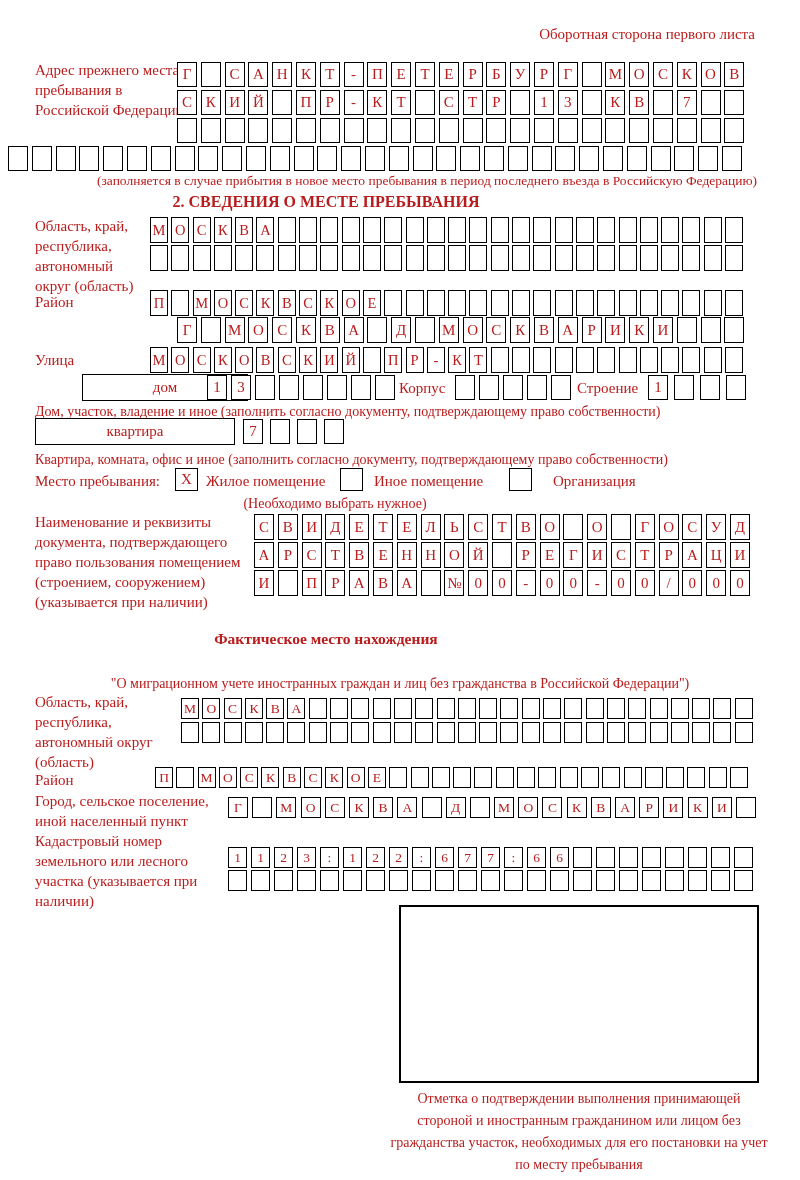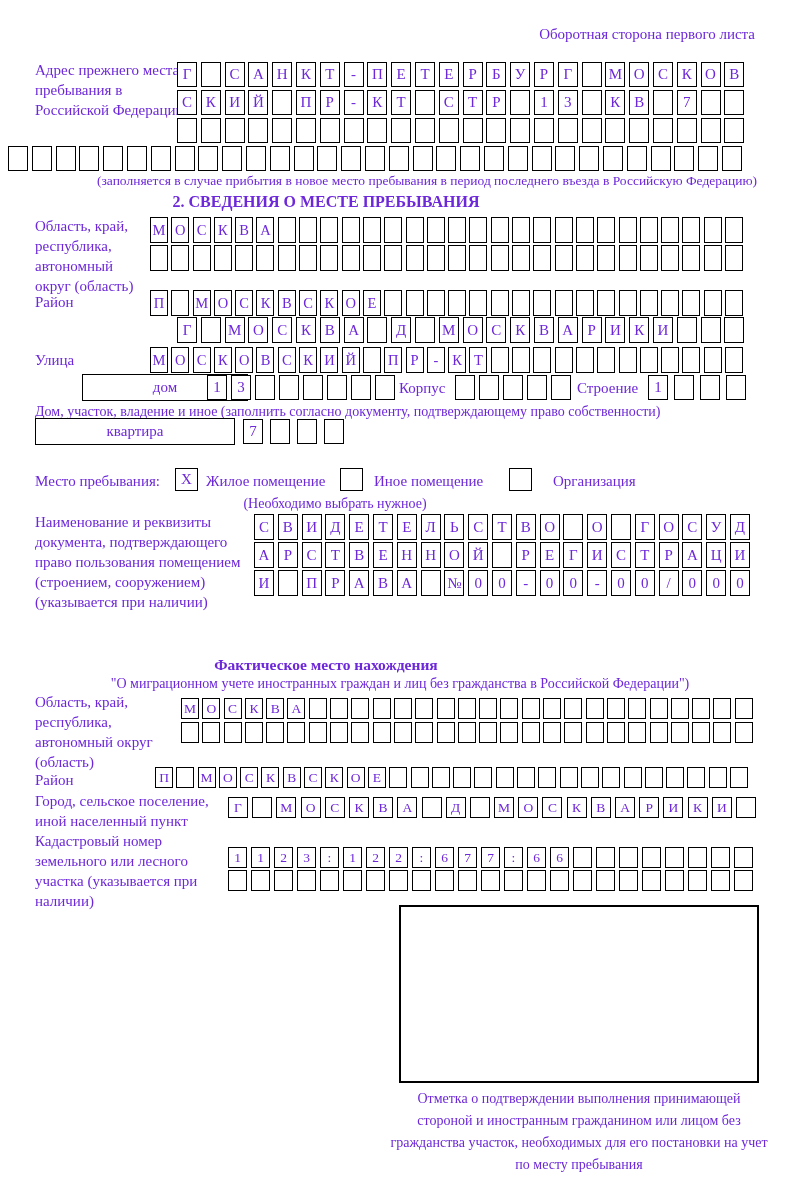--- a/index.html
+++ b/index.html
@@ -1,18 +1,18 @@
 <!DOCTYPE html>
 <html><head>
 <meta charset="utf-8">
 <style>
   html,body{margin:0;padding:0;background:#fff;}
   .page{
     position:relative;width:800px;height:1180px;background:#fff;
-    font-family:"Liberation Serif","DejaVu Serif",serif;color:#6d28d9;overflow:hidden;border-radius:29px;
+    font-family:"Liberation Serif","DejaVu Serif",serif;color:#b91c1c;overflow:hidden;border-radius:29px;
   }
   .abs{position:absolute;}
   .lbl{font-size:15px;line-height:20px;}
   .cap{font-size:13.5px;line-height:17px;padding-left:27px;}
   .cap14{font-size:14px;line-height:18px;}
   .ttl{font-weight:bold;font-size:16px;text-align:center;width:652px;}
   .center{text-align:center;width:800px;}
   .cells{display:flex;}
   .cell{
     box-sizing:border-box;border:1.6px solid #000;background:#fff;
@@ -352,20 +352,21 @@
     </div>
   <div class="abs cap14" style="left:35px;top:403px;">Дом, участок, владение и иное (заполнить согласно документу, подтверждающему право собственности)</div>
 
   <div class="abs widebox" style="left:35px;top:418px;width:200px;height:27px;">квартира</div>
   <div class="abs cells row-dm row-kv" style="left:243px;top:419px;">
       <span class="cell">7</span>
       <span class="cell"></span>
       <span class="cell"></span>
       <span class="cell"></span>
     </div>
+  <div class="abs cap14" style="left:35px;top:451px;">Квартира, комната, офис и иное (заполнить согласно документу, подтверждающему право собственности)</div>
 
   <div class="abs lbl" style="left:35px;top:471px;">Место пребывания:</div>
   <span class="abs cb" style="left:175px;top:468px;">X</span>
   <div class="abs lbl" style="left:206px;top:471px;">Жилое помещение</div>
   <span class="abs cb" style="left:340px;top:468px;"></span>
   <div class="abs lbl" style="left:374px;top:471px;">Иное помещение</div>
   <span class="abs cb" style="left:509px;top:468px;"></span>
   <div class="abs lbl" style="left:553px;top:471px;">Организация</div>
   <div class="abs cap14" style="left:110px;top:495px;width:450px;text-align:center;">(Необходимо выбрать нужное)</div>
 
@@ -433,21 +434,21 @@
       <span class="cell">0</span>
       <span class="cell">-</span>
       <span class="cell">0</span>
       <span class="cell">0</span>
       <span class="cell">/</span>
       <span class="cell">0</span>
       <span class="cell">0</span>
       <span class="cell">0</span>
     </div>
 
-  <div class="abs ttl" style="left:0;top:656px;font-size:15.5px;">Фактическое место нахождения</div>
+  <div class="abs ttl" style="left:0;top:630px;font-size:15.5px;">Фактическое место нахождения</div>
   <div class="abs cap14 center" style="left:0;top:675px;">"О миграционном учете иностранных граждан и лиц без гражданства в Российской Федерации")</div>
 
   <div class="abs lbl" style="left:35px;top:692px;width:148px;">Область, край, республика, автономный округ (область)</div>
   <div class="abs cells row-d" style="left:181px;top:698px;">
       <span class="cell">М</span>
       <span class="cell">О</span>
       <span class="cell">С</span>
       <span class="cell">К</span>
       <span class="cell">В</span>
       <span class="cell">А</span>

